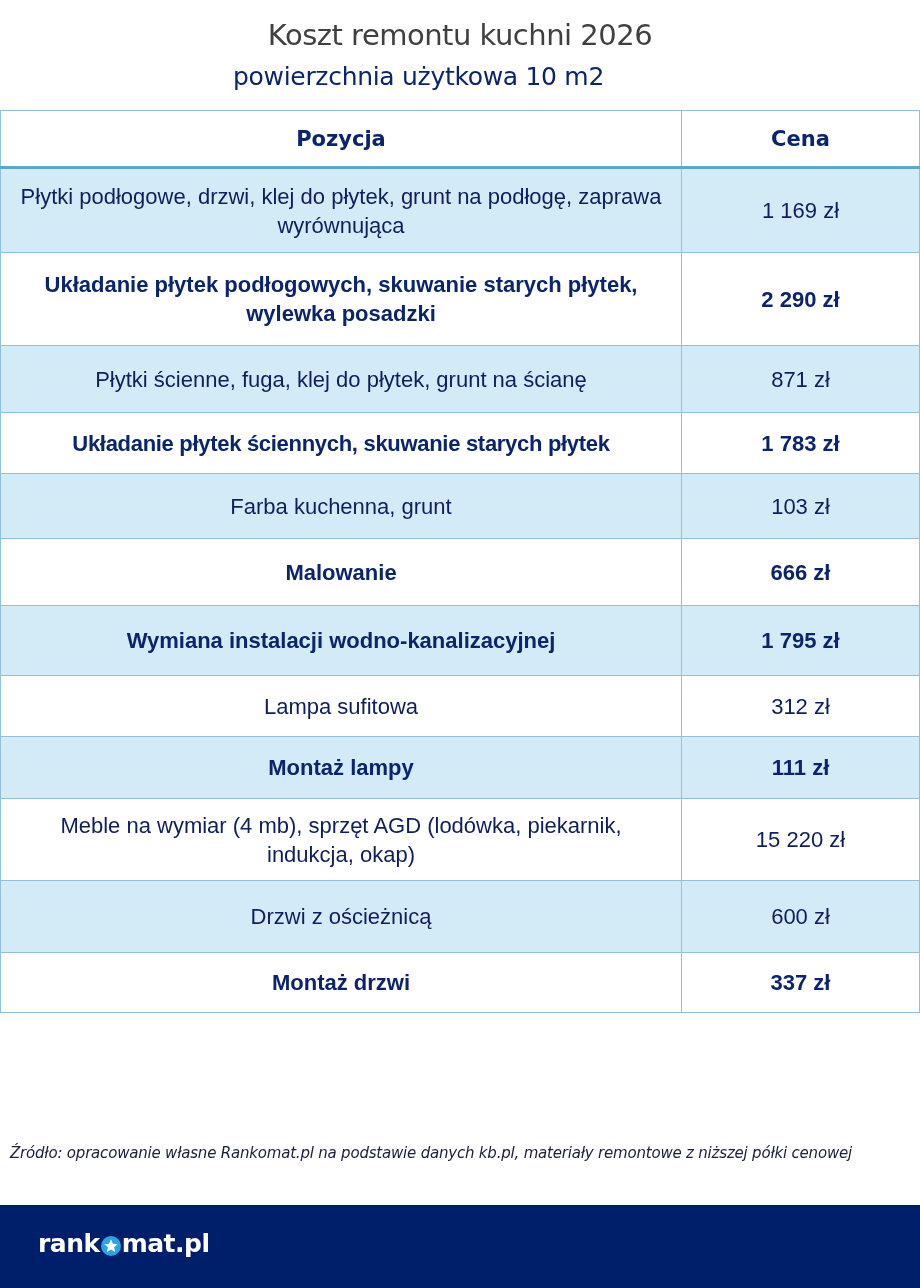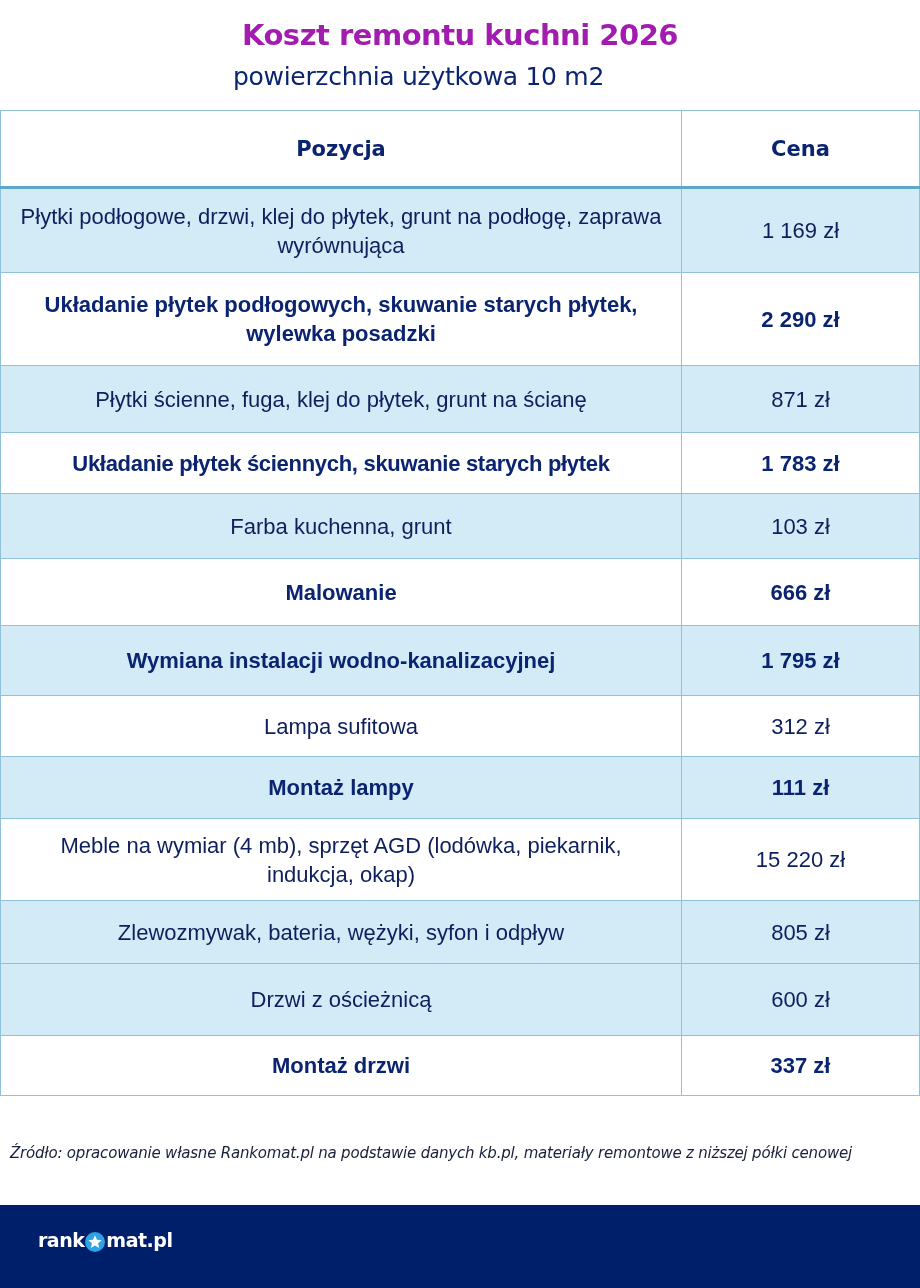--- a/index.html
+++ b/index.html
@@ -2,37 +2,37 @@
 <html><head>
 <meta charset="utf-8">
 <style>
   html, body { margin: 0; padding: 0; }
   body {
     width: 920px; height: 1288px; position: relative; overflow: hidden;
     background: #ffffff; font-family: "Liberation Sans", sans-serif; color: #0d1f5c;
   }
   .title {
     position: absolute; left: 0; top: 18px; width: 920px; text-align: center;
-    font-family: "DejaVu Sans", sans-serif; font-weight: bold; font-size: 29px;
-    color: #a21caf; letter-spacing: -0.5px;
+    font-family: "DejaVu Sans", sans-serif; font-weight: normal; font-size: 29px;
+    color: #404040; letter-spacing: -0.5px;
   }
   .subtitle {
     position: absolute; left: 4px; top: 62px; width: 829px; text-align: center;
     font-family: "DejaVu Sans", sans-serif; font-size: 25px; color: #0b2470;
     letter-spacing: -0.3px;
   }
   table.costs {
     position: absolute; left: 0; top: 110px; width: 919px;
     border-collapse: collapse; table-layout: fixed;
   }
   table.costs col.c1 { width: 681px; }
   table.costs col.c2 { width: 238px; }
   table.costs th, table.costs td {
     border: 1px solid #8fc2d8; text-align: center; vertical-align: middle;
-    padding: 12px 8px; color: #0d1f5c;
+    padding: 2px 8px; color: #0d1f5c;
   }
   table.costs th {
     font-family: "DejaVu Sans", sans-serif; font-weight: bold; font-size: 21px;
     height: 51px; background: #ffffff; color: #0b2470;
     border-bottom: 3px solid #5aa9cc;
   }
   table.costs td { font-size: 22px; line-height: 29px; }
   table.costs tr.shaded td { background: #d3ebf7; }
   table.costs tr.plain td { background: #ffffff; }
   table.costs tr.bold td { font-weight: bold; color: #0b2470; }
@@ -40,21 +40,21 @@
     position: absolute; left: 10px; top: 1143px; width: 890px;
     font-family: "DejaVu Sans", sans-serif; font-style: italic; font-size: 15px;
     line-height: 20px; color: #1a1f3a; letter-spacing: -0.2px;
   }
   .footer {
     position: absolute; left: 0; top: 1205px; width: 920px; height: 83px;
     background: #001f6b;
   }
   .logo {
     position: absolute; left: 38px; top: 24px; display: flex; align-items: center;
-    font-family: "DejaVu Sans", sans-serif; font-weight: bold; font-size: 19px;
+    font-family: "DejaVu Sans", sans-serif; font-weight: bold; font-size: 25px;
     color: #ffffff; letter-spacing: -0.5px; justify-content: flex-end;
   }
   .logo .star-o {
     display: inline-block; width: 20px; height: 20px; border-radius: 50%;
     background: #2ea3e3; position: relative; margin: 0 1px; top: 2px;
   }
   .logo .star-o svg { position: absolute; left: 2px; top: 2px; }
 </style>
 </head>
 <body>
@@ -107,24 +107,20 @@
       <td>312 zł</td>
     </tr>
     <tr class="shaded bold" style="height:62px">
       <td>Montaż lampy</td>
       <td>111 zł</td>
     </tr>
     <tr class="plain" style="height:82px">
       <td style="padding:0 15px;">Meble na wymiar (4 mb), sprzęt AGD (lodówka, piekarnik, indukcja, okap)</td>
       <td>15 220 zł</td>
     </tr>
-    <tr class="shaded" style="height:63px">
-      <td>Zlewozmywak, bateria, wężyki, syfon i odpływ</td>
-      <td>805 zł</td>
-    </tr>
     <tr class="shaded" style="height:72px">
       <td>Drzwi z ościeżnicą</td>
       <td>600 zł</td>
     </tr>
     <tr class="plain bold" style="height:60px">
       <td>Montaż drzwi</td>
       <td>337 zł</td>
     </tr>
   </tbody>
 </table>

